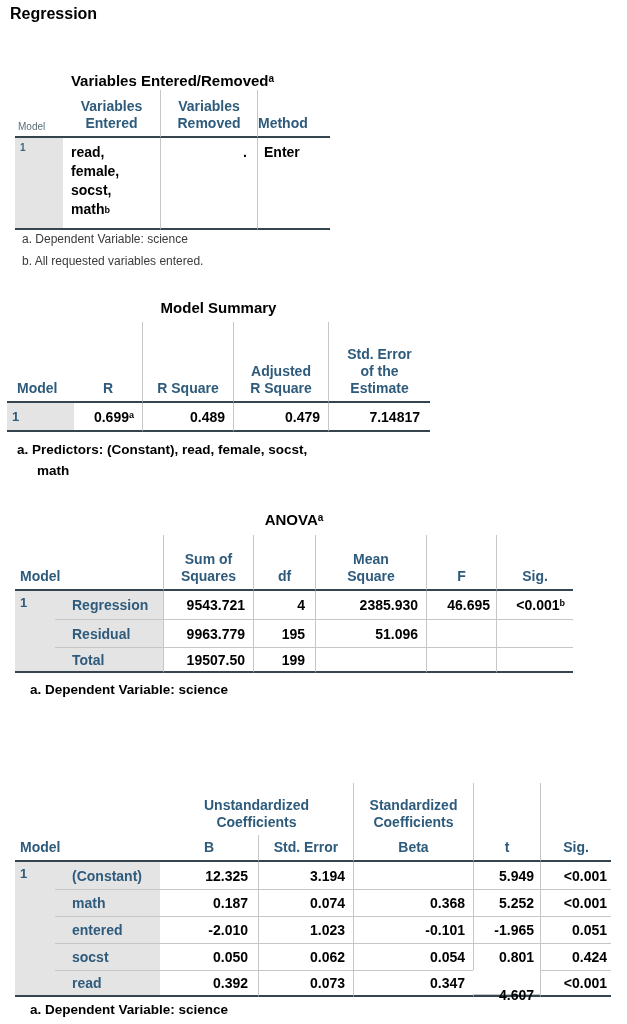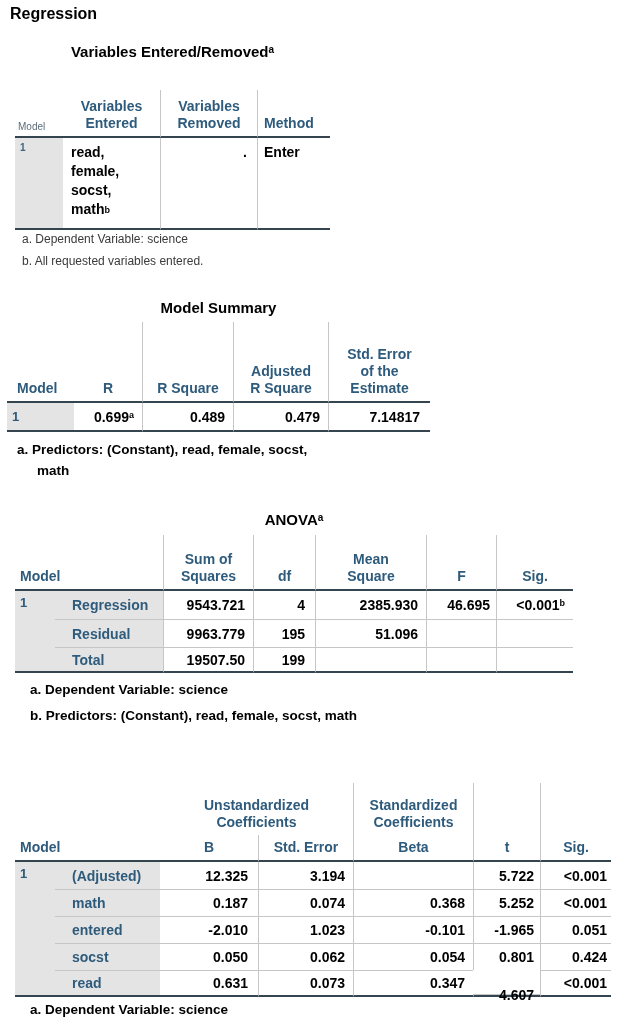--- a/index.html
+++ b/index.html
@@ -38,29 +38,29 @@
   .fn-small{position:absolute;font-size:12px;font-weight:400;color:#3a3a3a;}
   .hang{padding-left:20px;text-indent:-20px;white-space:pre-line;line-height:21px;}
 </style>
 </head>
 <body>
 
 <div id="page">
 
   <div class="heading" style="left:10px;top:5px;">Regression</div>
 
-  <div class="tbl-title" style="left:15px;width:315px;top:43px;"><span>Variables Entered/Removed</span><sup>a</sup></div>
+  <div class="tbl-title" style="left:15px;width:315px;top:72px;"><span>Variables Entered/Removed</span><sup>a</sup></div>
 
   <div class="tbl" id="t1" style="left:15px;top:90px;grid-template-columns:48px 97px 97px 73px;grid-template-rows:48px 92px;">
     <div class="cell t1-model-h thickb">Model</div>
     <div class="cell hc thickb">Variables
 Entered</div>
     <div class="cell hc thickb vl">Variables
 Removed</div>
-    <div class="cell hc hl thickb vl" style="padding-left:6px;">Method</div>
+    <div class="cell hc hl thickb vl" style="">Method</div>
 
     <div class="cell t1-model-c thickb">1</div>
     <div class="cell t1-body thickb" style="padding-left:8px;white-space:pre-line;"><span>read,
 female,
 socst,
 math</span><sup>b</sup></div>
     <div class="cell t1-body thickb vl" style="text-align:right;padding-right:10px;">.</div>
     <div class="cell t1-body thickb vl" style="padding-left:6px;">Enter</div>
   </div>
 
@@ -123,46 +123,45 @@
 
     <div class="cell lbl sep thickb">Total</div>
     <div class="cell num vl sep thickb" style="padding-right:8px;">19507.50</div>
     <div class="cell num vl sep thickb" style="padding-right:10px;">199</div>
     <div class="cell num vl sep thickb"></div>
     <div class="cell num vl sep thickb"></div>
     <div class="cell num vl sep thickb"></div>
   </div>
 
   <div class="fn hang" style="left:30px;top:679px;padding-left:13px;text-indent:-13px;">a. Dependent Variable: science</div>
-  <div class="fn hang" style="left:30px;top:705px;padding-left:13px;text-indent:-13px;">b. Predictors: (Constant), read, female, socst, math</div>
 
 
   <div class="tbl" id="t4" style="left:15px;top:783px;grid-template-columns:40px 105px 98px 95px 120px 67px 71px;grid-template-rows:52px 27px 27px 27px 27px 27px 27px;">
     <div class="cell" style="grid-column:1/3;"></div>
     <div class="cell hc" style="grid-column:3/5;">Unstandardized
 Coefficients</div>
     <div class="cell hc vl">Standardized
 Coefficients</div>
     <div class="cell vl"></div>
     <div class="cell vl"></div>
 
     <div class="cell hc hl thickb" style="grid-column:1/3;padding-left:5px;">Model</div>
     <div class="cell hc thickb">B</div>
     <div class="cell hc thickb vl">Std. Error</div>
     <div class="cell hc thickb vl">Beta</div>
     <div class="cell hc thickb vl">t</div>
     <div class="cell hc thickb vl">Sig.</div>
 
     <div class="cell mcell" style="grid-column:1;grid-row:3/8;border-bottom:2px solid var(--dark);">1</div>
 
-    <div class="cell lbl">(Adjusted)</div>
+    <div class="cell lbl">(Constant)</div>
     <div class="cell num" style="padding-right:10px;">12.325</div>
     <div class="cell num vl" style="padding-right:8px;">3.194</div>
     <div class="cell num vl" style="padding-right:8px;"></div>
-    <div class="cell num vl" style="padding-right:6px;">5.722</div>
+    <div class="cell num vl" style="padding-right:6px;">5.949</div>
     <div class="cell num vl" style="padding-right:4px;">&lt;0.001</div>
 
     <div class="cell lbl sep">math</div>
     <div class="cell num sep" style="padding-right:10px;">0.187</div>
     <div class="cell num vl sep" style="padding-right:8px;">0.074</div>
     <div class="cell num vl sep" style="padding-right:8px;">0.368</div>
     <div class="cell num vl sep" style="padding-right:6px;">5.252</div>
     <div class="cell num vl sep" style="padding-right:4px;">&lt;0.001</div>
 
     <div class="cell lbl sep">entered</div>
@@ -173,21 +172,21 @@
     <div class="cell num vl sep" style="padding-right:4px;">0.051</div>
 
     <div class="cell lbl sep">socst</div>
     <div class="cell num sep" style="padding-right:10px;">0.050</div>
     <div class="cell num vl sep" style="padding-right:8px;">0.062</div>
     <div class="cell num vl sep" style="padding-right:8px;">0.054</div>
     <div class="cell num vl sep" style="padding-right:6px;">0.801</div>
     <div class="cell num vl sep" style="padding-right:4px;">0.424</div>
 
     <div class="cell lbl sep thickb">read</div>
-    <div class="cell num sep thickb" style="padding-right:10px;">0.631</div>
+    <div class="cell num sep thickb" style="padding-right:10px;">0.392</div>
     <div class="cell num vl sep thickb" style="padding-right:8px;">0.073</div>
     <div class="cell num vl sep thickb" style="padding-right:8px;">0.347</div>
     <div class="cell num vl sep thickb" style="padding-right:6px;margin-top:24px;">4.607</div>
     <div class="cell num vl sep thickb" style="padding-right:4px;">&lt;0.001</div>
   </div>
 
   <div class="fn" style="left:30px;top:1002px;">a. Dependent Variable: science</div>
 
 </div>
 

